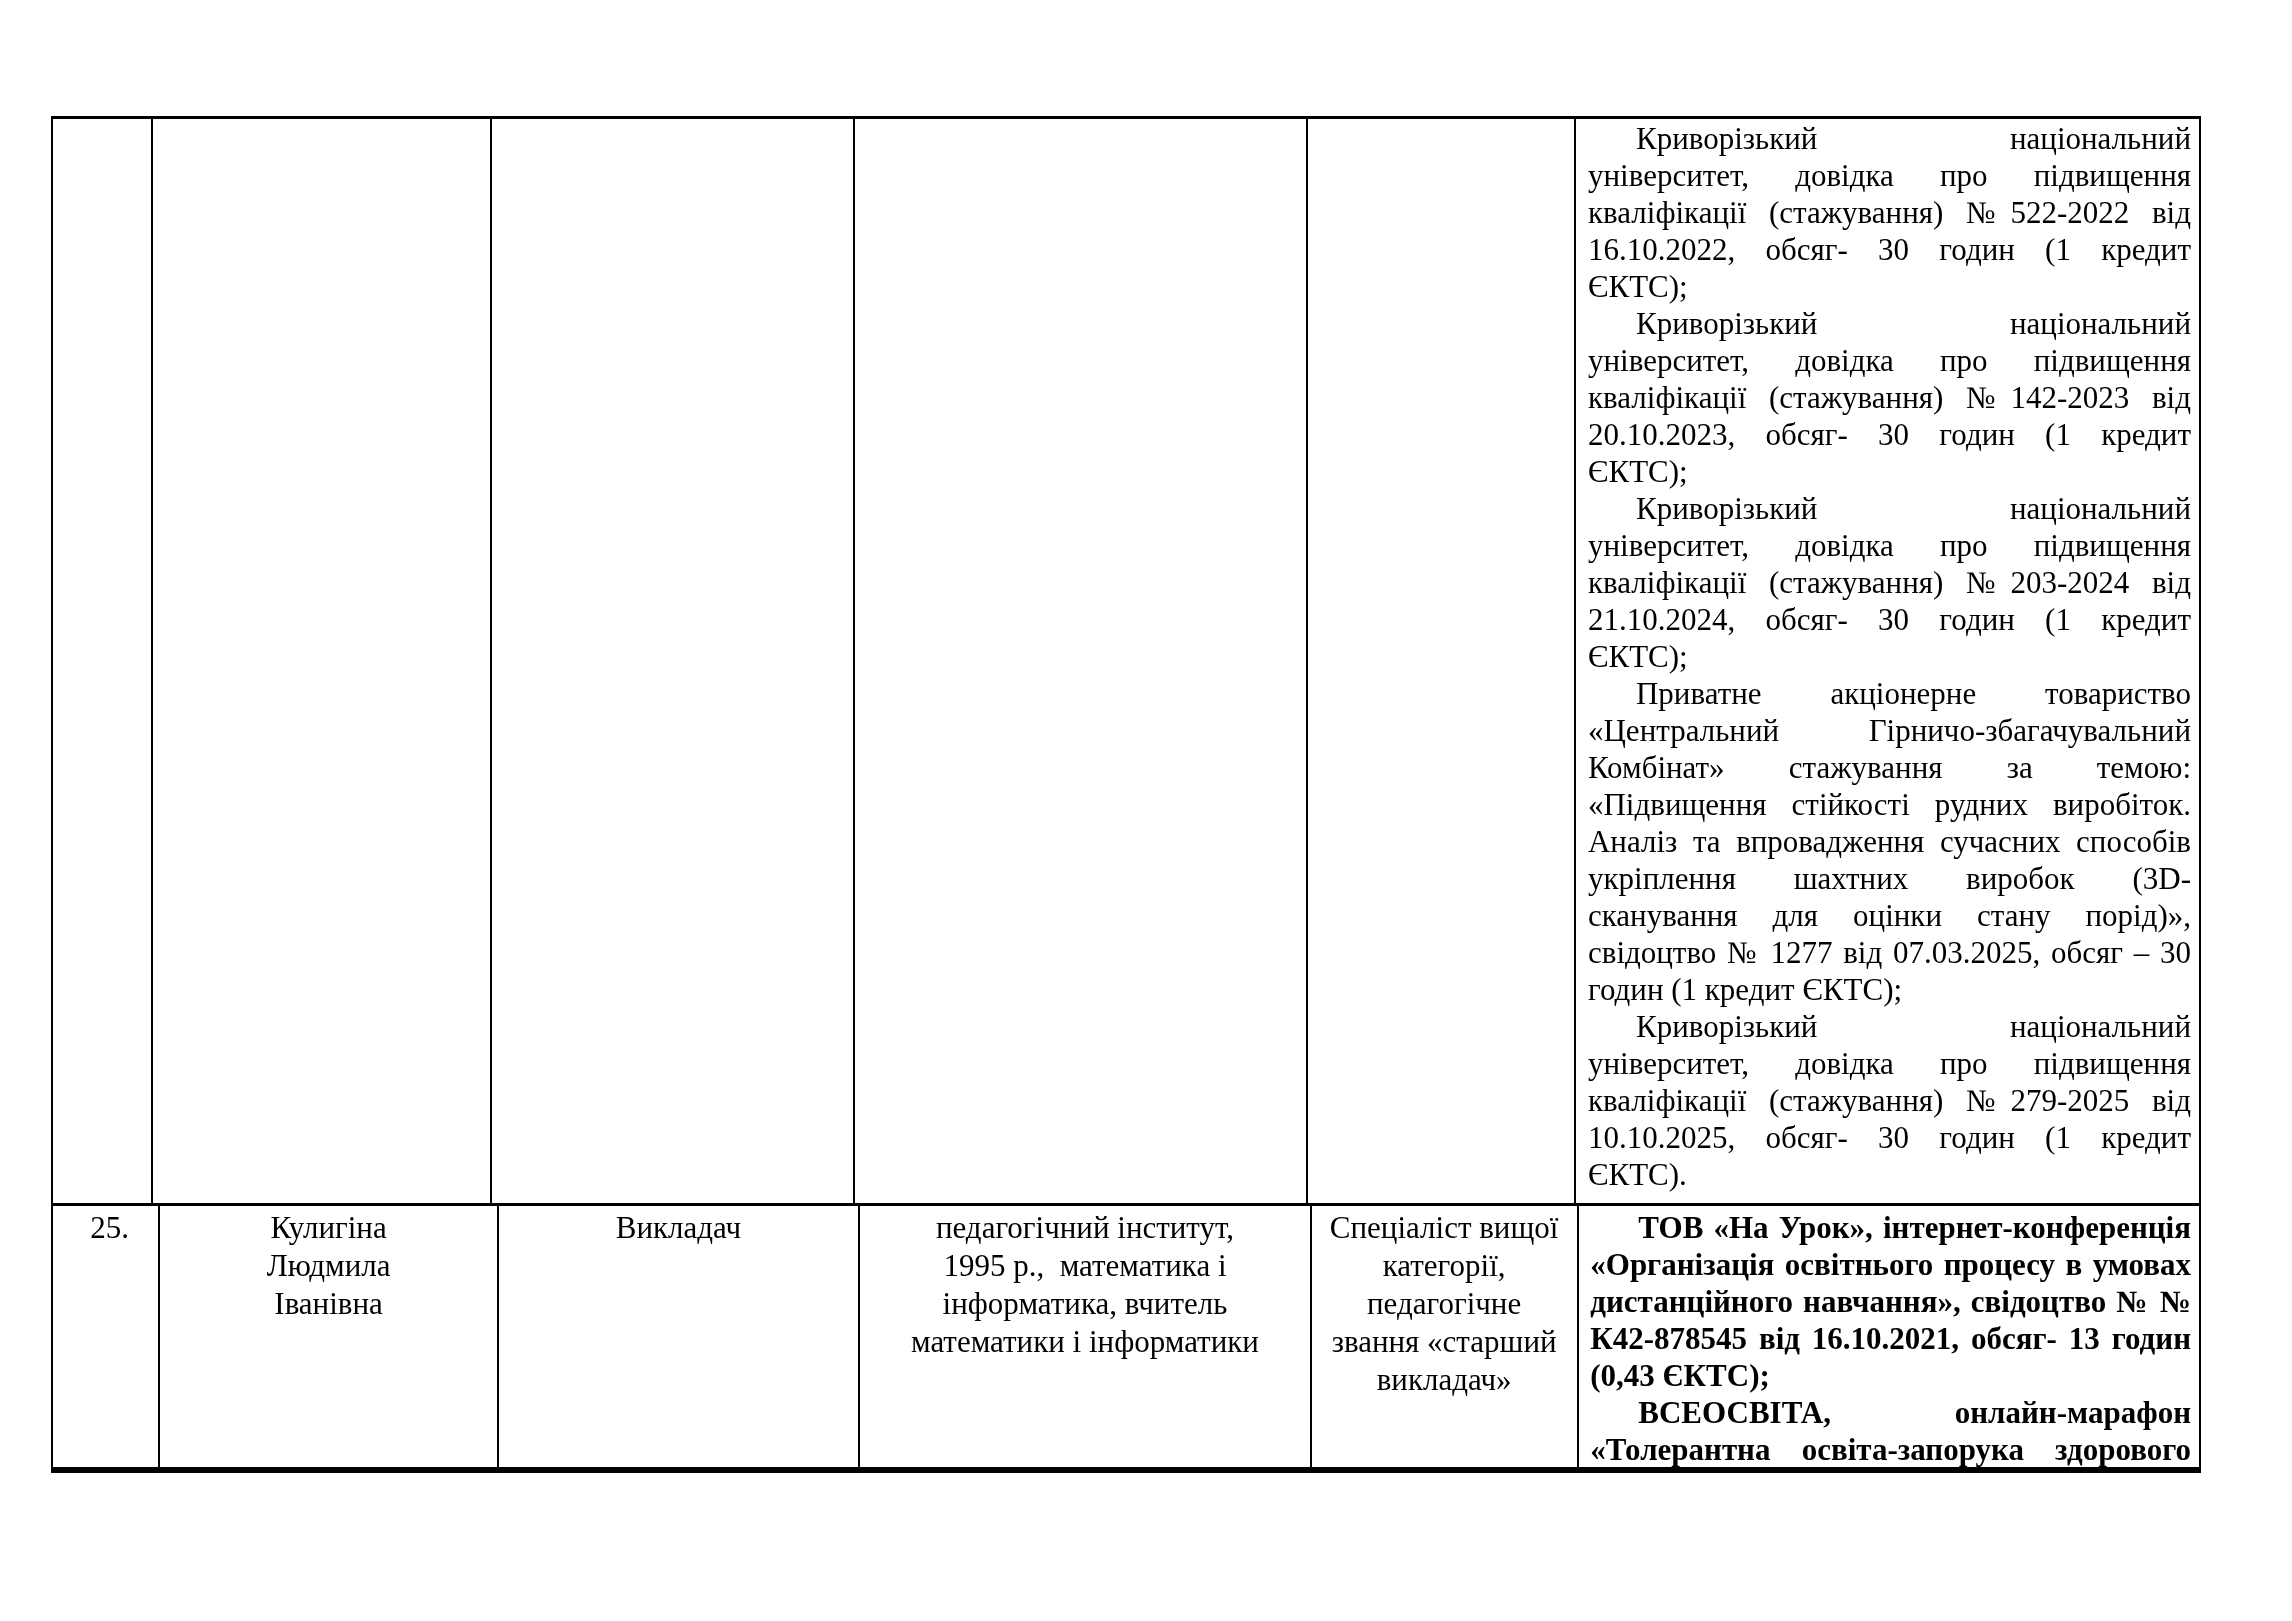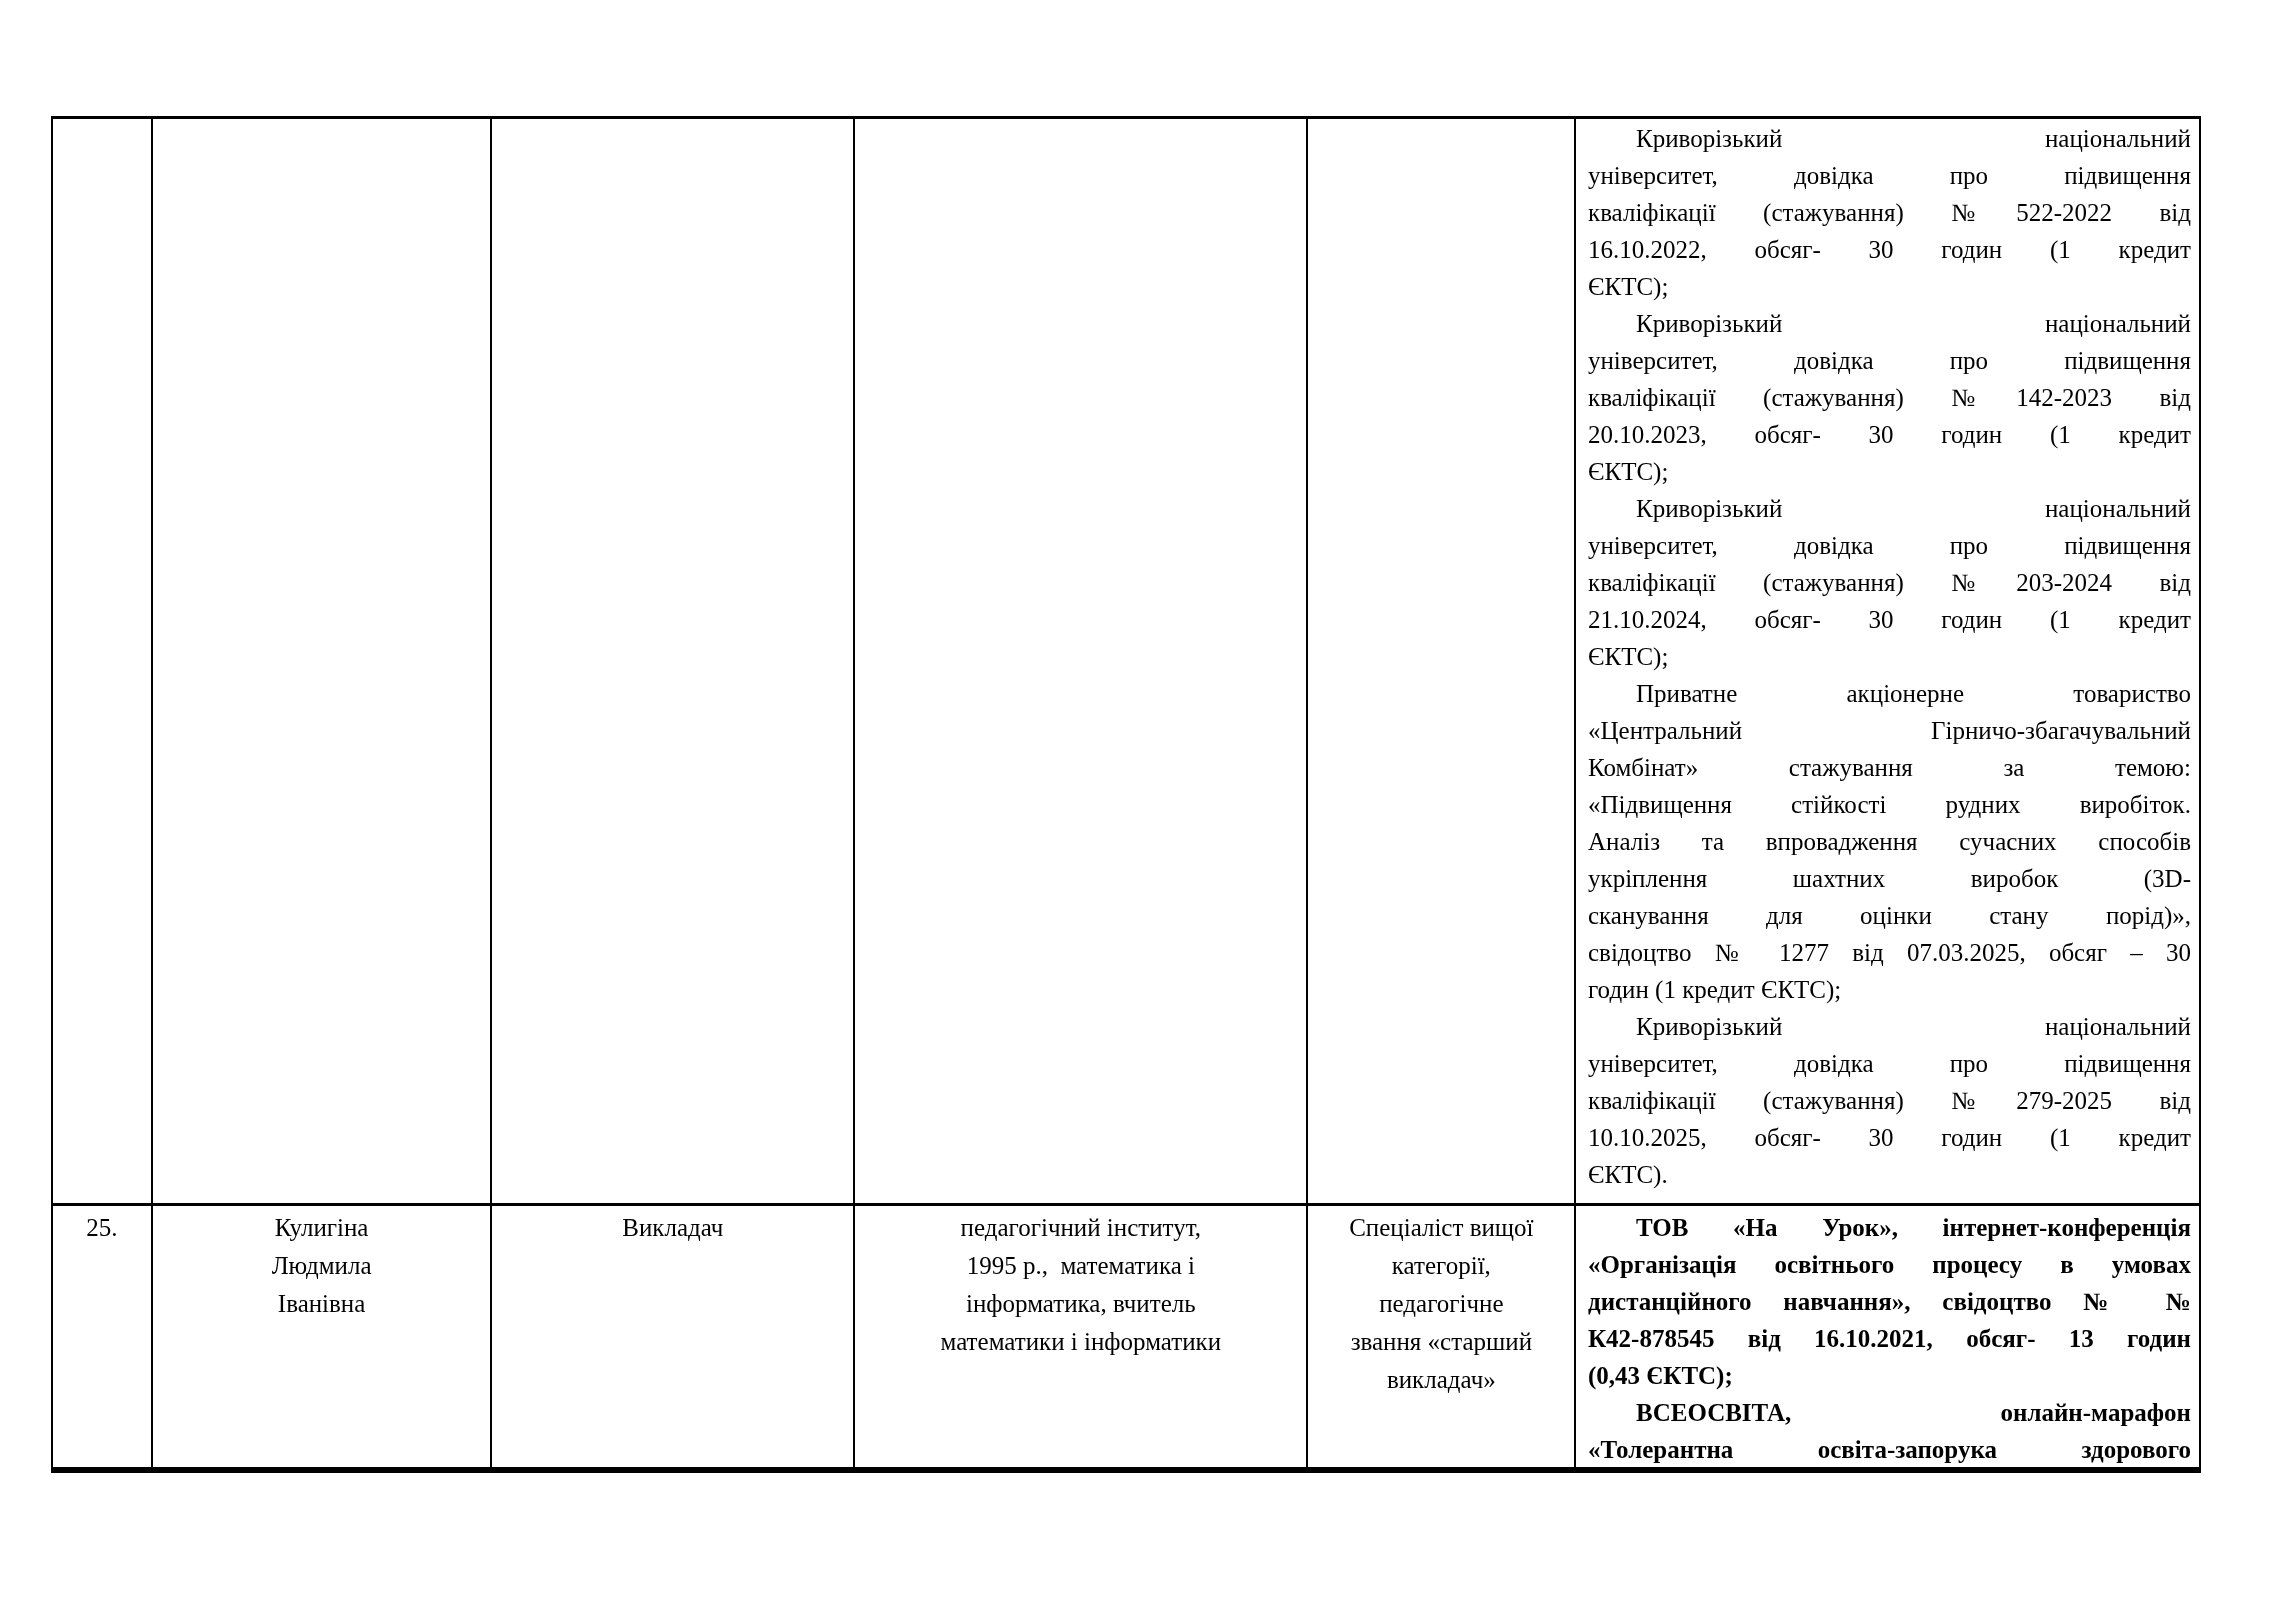--- a/index.html
+++ b/index.html
@@ -9,30 +9,30 @@
     overflow:hidden;
   }
   .tbl{
     position:absolute;left:51px;top:116px;width:2150px;height:1357px;
     box-sizing:border-box;
     border:2.7px solid #000;border-top-width:3.6px;border-bottom-width:6.3px;
     display:flex;flex-direction:column;
   }
   .row{display:flex;min-height:0;}
   .rowA{height:1084px;border-bottom:3.6px solid #000;}
-  .rowB{flex:1;}
+  .rowB{flex:1;margin-left:8px;}
   .cell{box-sizing:border-box;border-left:2.7px solid #000;overflow:hidden;}
   .cell:first-child{border-left:none;}
   .c1{width:100px;text-align:center;}
   .c2{width:347px;}
   .c3{width:371px;}
   .c4{width:463px;}
   .c5{width:274px;}
   .c6{width:638px;padding-left:11.6px;padding-right:8px;}
-  .ln{font-size:25px;height:37px;line-height:37px;overflow:hidden;}
+  .ln{font-size:31px;height:37px;line-height:37px;overflow:hidden;}
   .rowB .ln{height:38px;line-height:38px;}
   .rowB .c6 .ln{height:37px;line-height:37px;font-weight:bold;}
   .rowB .cell{padding-top:2.7px;}
   .rowA .c6{padding-top:0.9px;}
   .j{text-align:justify;text-align-last:justify;}
   .ind{padding-left:48px;}
   .ctr{text-align:center;white-space:pre-wrap;}
 </style>
 </head>
 <body>

